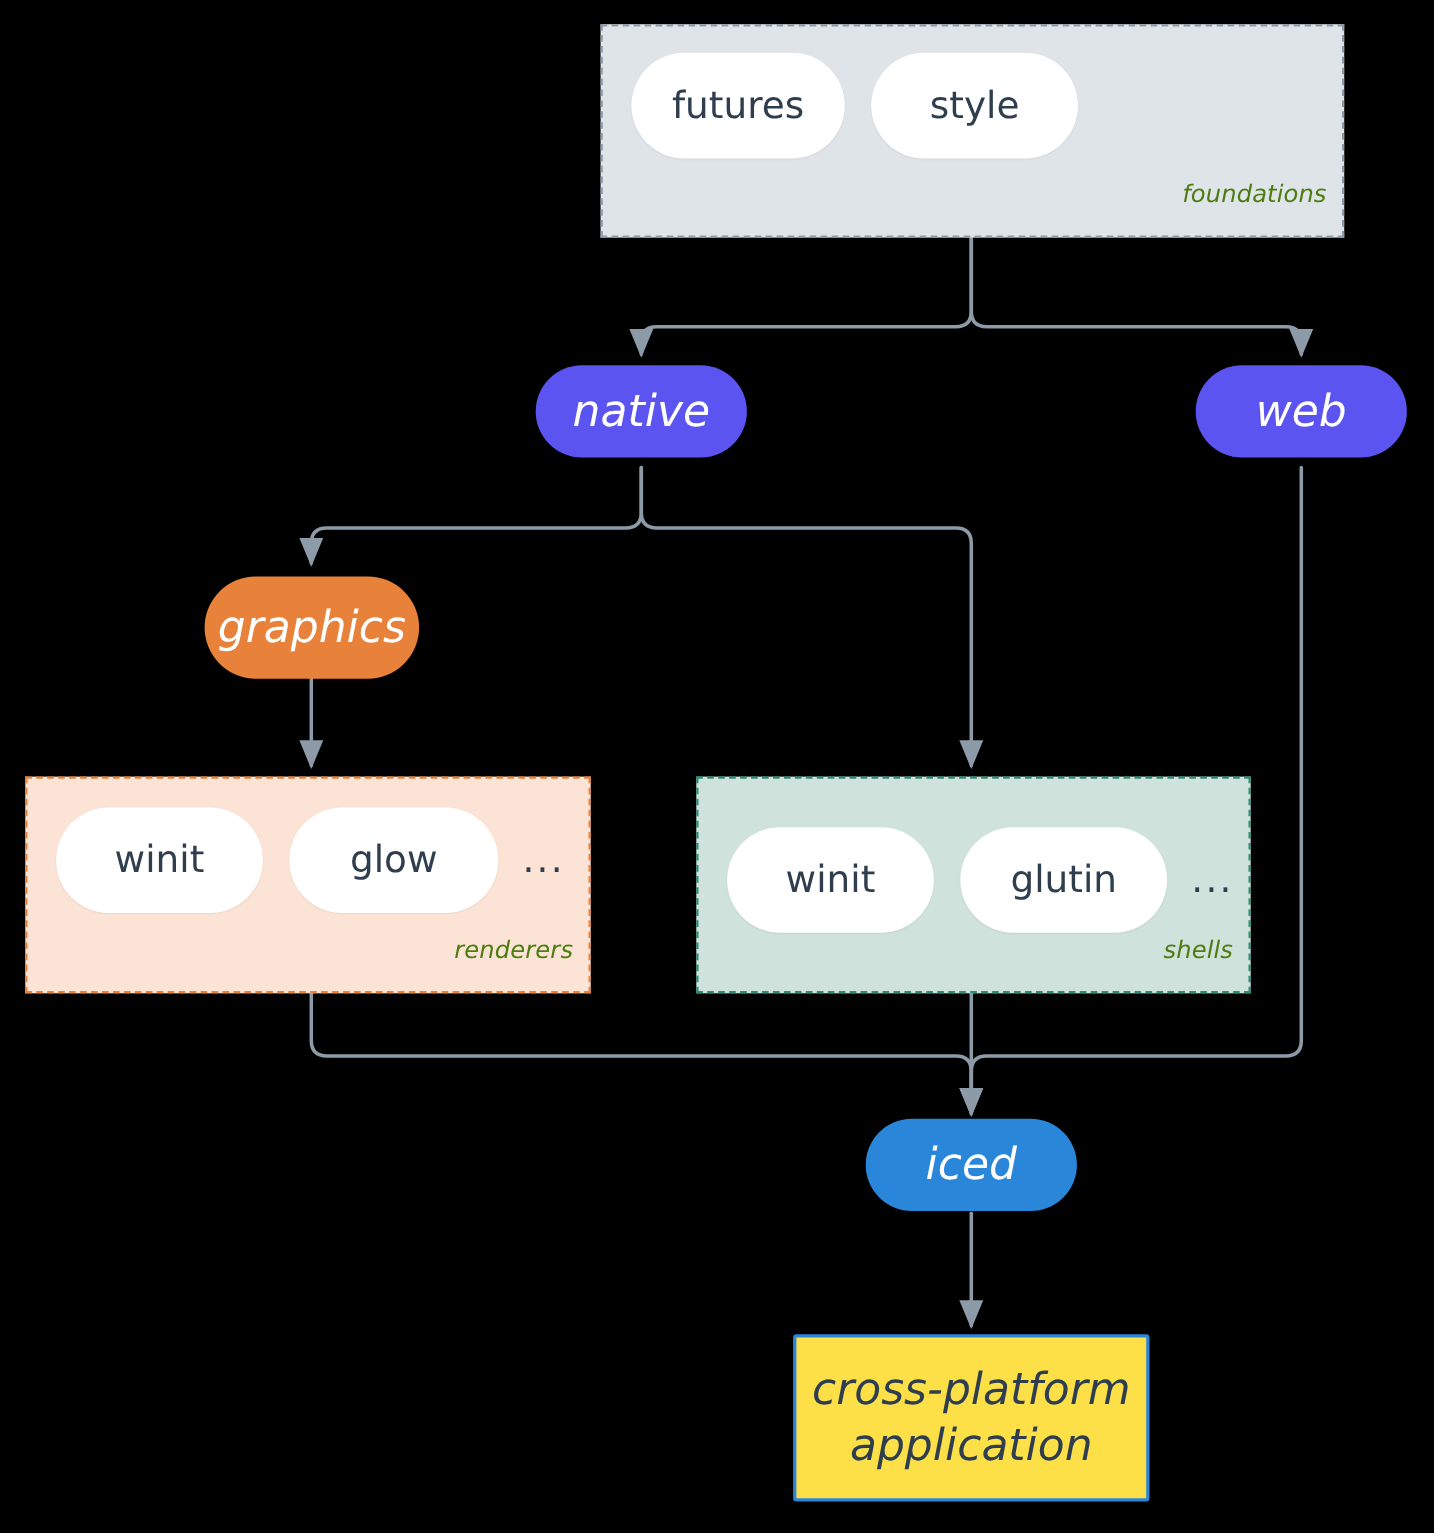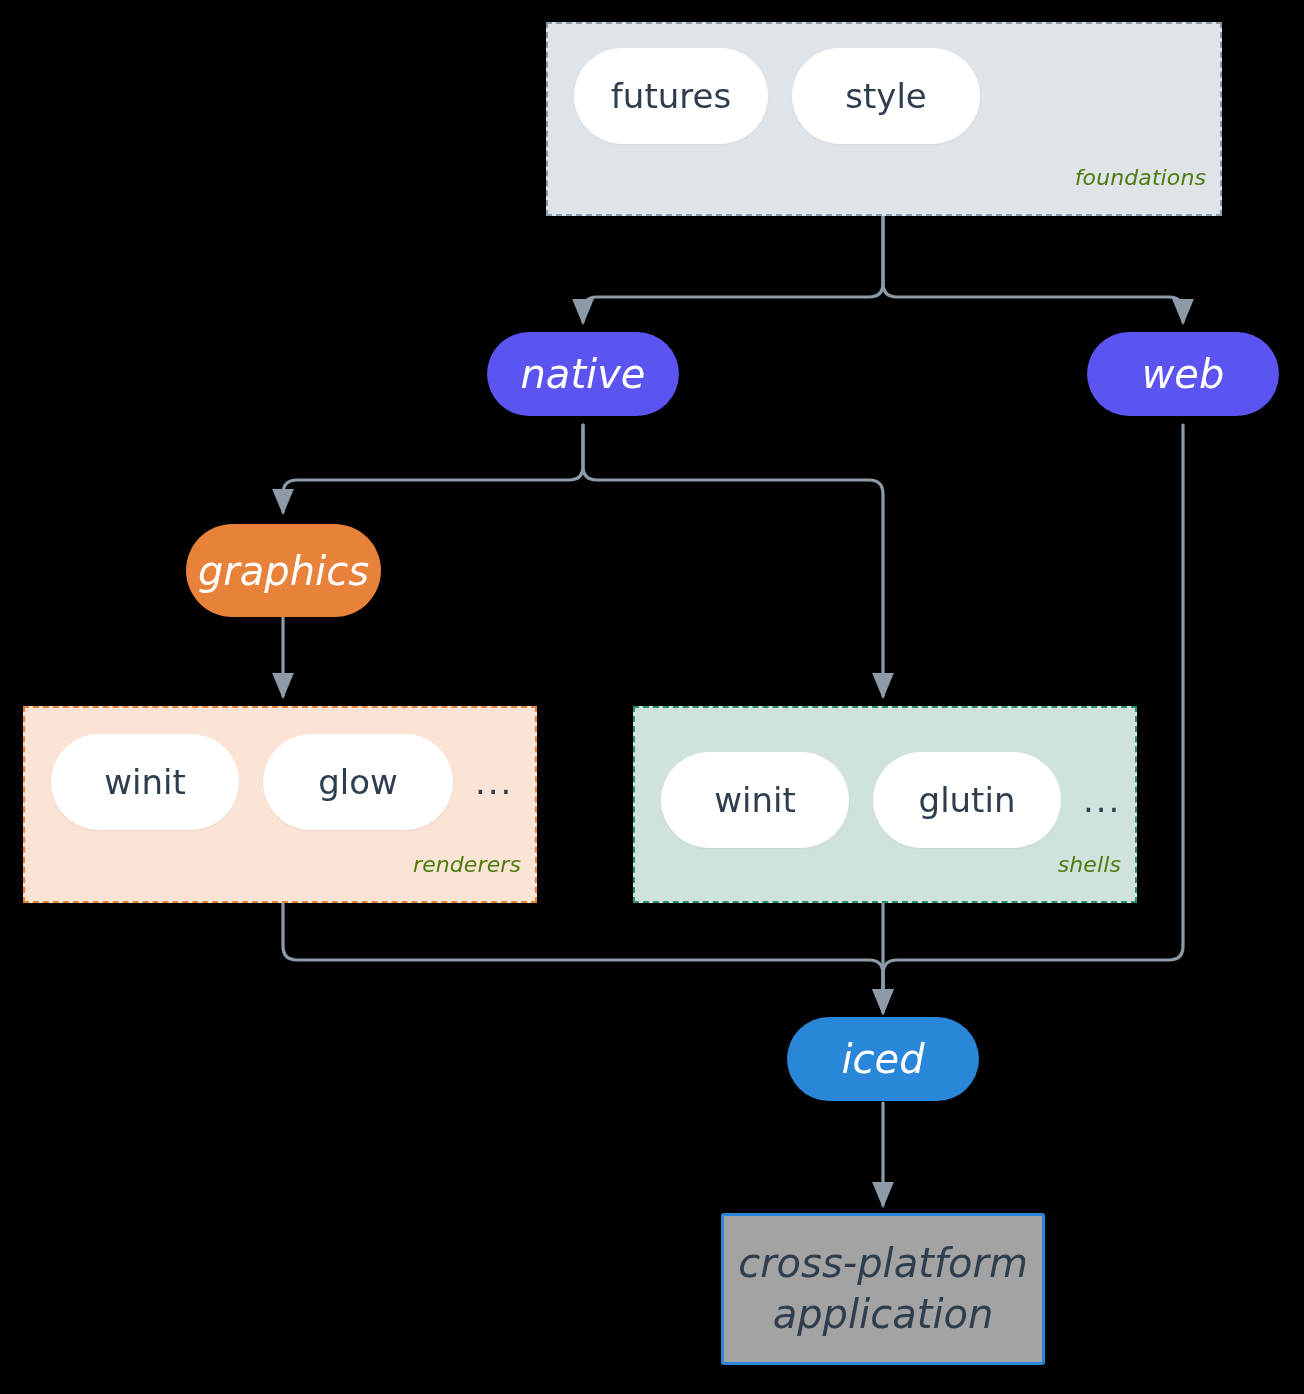--- a/index.html
+++ b/index.html
@@ -169,18 +169,18 @@
   </div>
 
   <div class="node node-pill" style="left:186px; top:524px; width:195px; height:93px; background:#e8813a;">
     <span>graphics</span>
   </div>
 
   <div class="node node-pill" style="left:787px; top:1017px; width:192px; height:84px; background:#2a86d8;">
     <span>iced</span>
   </div>
 
-  <div class="node node-rect" style="left:721px; top:1213px; width:324px; height:152px; background:#a3a3a3; border:3px solid #2a86d8; color:#2f3e4e;">
+  <div class="node node-rect" style="left:721px; top:1213px; width:324px; height:152px; background:#fde047; border:3px solid #2a86d8; color:#2f3e4e;">
     <span>cross-platform</span>
     <span>application</span>
   </div>
 
 </div>
 
 </body></html>

